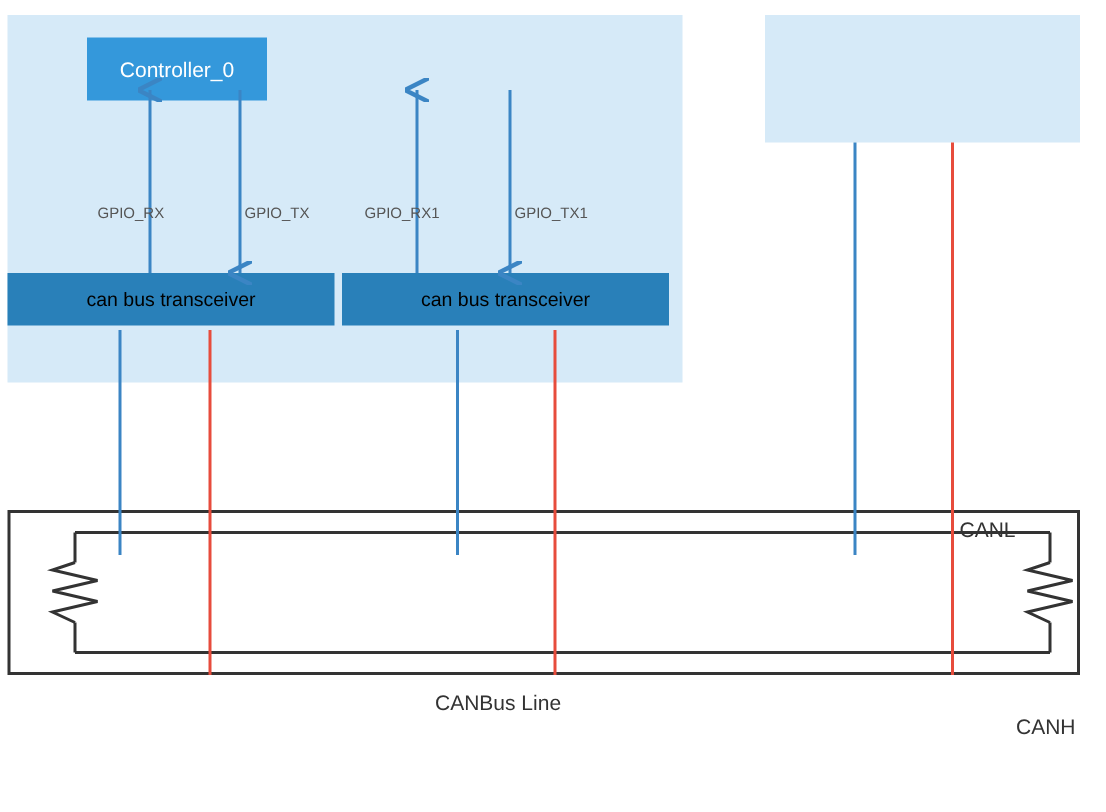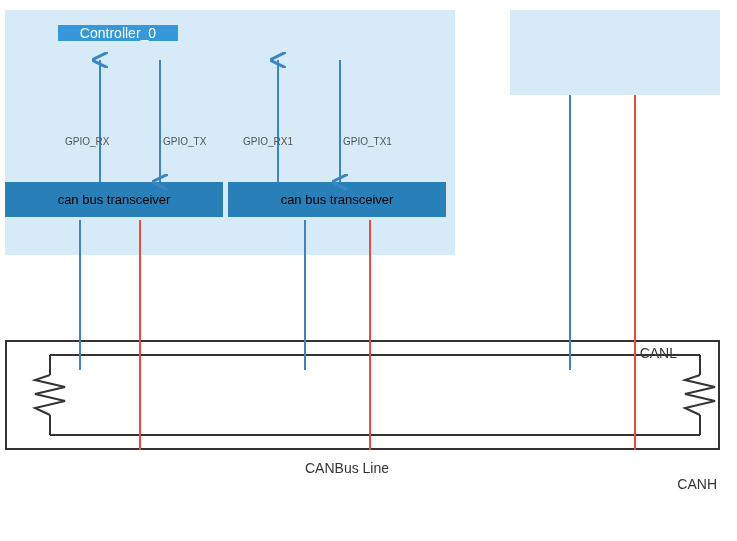--- a/index.html
+++ b/index.html
@@ -39,21 +39,21 @@
       border: none;
     }
 
     
     .controller-box {
       position: absolute;
       background: #3498db;
       color: white;
       font-size: 14px;
       font-weight: normal;
-      padding: 0 12px;
+      padding: 13px 12px;
       border: none;
       text-align: center;
     }
 
     .controller-0 {
       left: 58px;
       top: 25px;
       width: 120px;
     }
 
@@ -106,21 +106,20 @@
       top: 345px;
       margin-left: 12px;
     }
 
     .label-canbus {
       position: absolute;
       font-size: 14px;
       color: #333;
       left: 290px;
       top: 460px;
-      margin-left: 15px;
     }
 
     .label-canh {
       position: absolute;
       font-size: 14px;
       color: #333;
       right: 20px;
       top: 460px;
       margin-top: 16px;
     }

